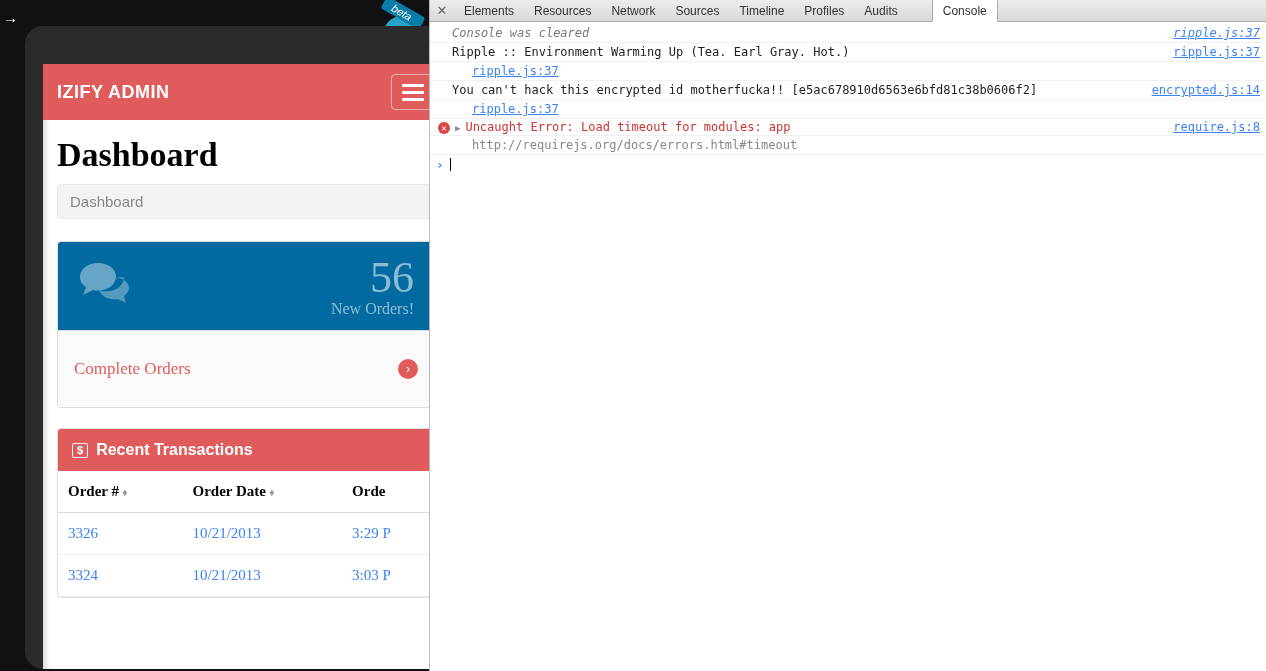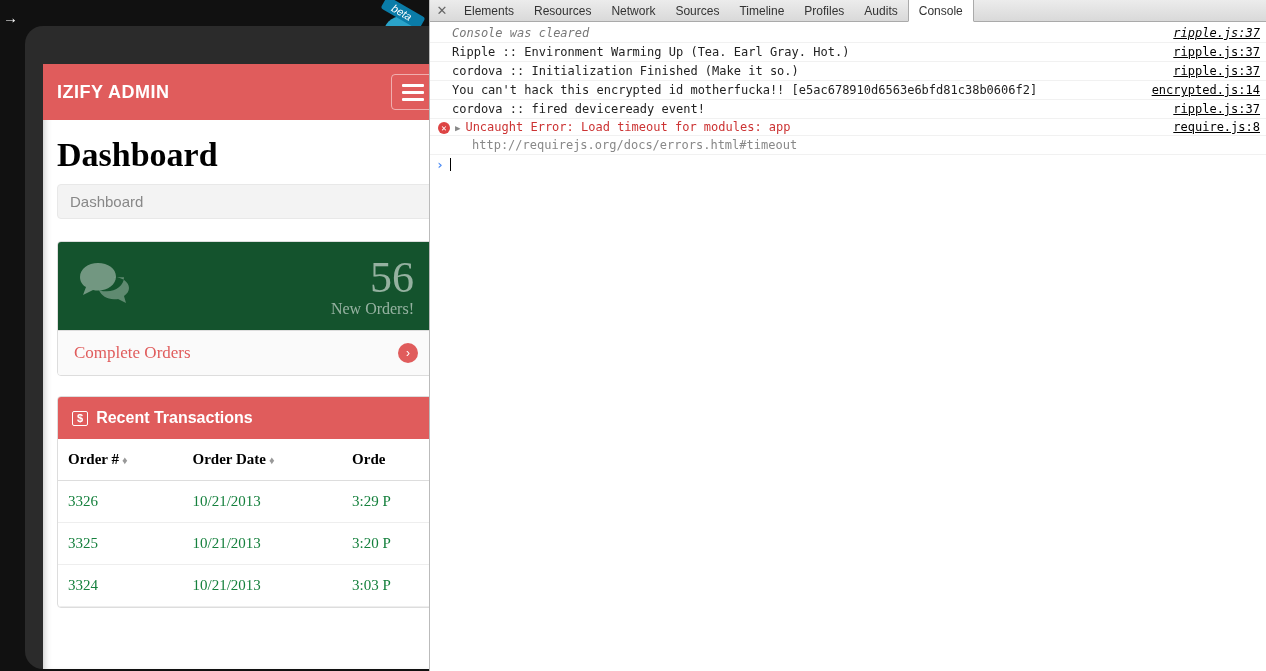--- a/index.html
+++ b/index.html
@@ -20,47 +20,47 @@
 .app-header { background: #e05c5c; color: #fff; height: 56px; display: flex; align-items: center; justify-content: space-between; padding: 0 14px; }
 .app-title { font-weight: bold; font-size: 18px; letter-spacing: .5px; }
 .hamburger { width: 44px; height: 36px; border: 1px solid rgba(255,255,255,.5); border-radius: 4px; display: flex; flex-direction: column; justify-content: center; align-items: center; gap: 4px; cursor: pointer; }
 .hamburger div { width: 22px; height: 3px; background: #fff; border-radius: 1px; }
 
 .app-body { padding: 12px 14px; }
 .page-h1 { font-family: Georgia, serif; font-size: 34px; font-weight: bold; margin: 4px 0 10px; }
 .breadcrumb-box { background: #f3f3f3; border: 1px solid #e8e8e8; border-radius: 4px; padding: 8px 12px; color: #888; font-size: 15px; }
 
 .stat-card { margin-top: 22px; border: 1px solid #ddd; border-radius: 4px; overflow: hidden; }
-.stat-top { background: #14532d; color: rgba(255,255,255,.65); padding: 14px 20px 12px; display: flex; justify-content: space-between; align-items: center; }
+.stat-top { background: #0369a1; color: rgba(255,255,255,.65); padding: 14px 20px 12px; display: flex; justify-content: space-between; align-items: center; }
 .chat-icon { font-size: 46px; color: rgba(255,255,255,.4); line-height: 1; }
 .stat-right { text-align: right; }
 .stat-num { font-size: 44px; font-family: Georgia, serif; color: rgba(255,255,255,.55); line-height: 1; }
 .stat-label { font-family: Georgia, serif; font-size: 16px; color: rgba(255,255,255,.55); }
-.stat-bottom { background: #fafafa; border-top: 1px solid #ddd; padding: 12px 16px; display: flex; justify-content: space-between; align-items: center; color: #e05c5c; font-family: Georgia, serif; font-size: 17px; cursor: pointer; }
+.stat-bottom { background: #fafafa; border-top: 1px solid #ddd; padding: 28px 16px; display: flex; justify-content: space-between; align-items: center; color: #e05c5c; font-family: Georgia, serif; font-size: 17px; cursor: pointer; }
 .circle-arrow { width: 20px; height: 20px; border-radius: 50%; background: #e05c5c; color: #fff; display: flex; align-items: center; justify-content: center; font-size: 12px; font-family: Arial; }
 
 .panel { margin-top: 20px; border: 1px solid #ddd; border-radius: 4px; overflow: hidden; }
 .panel-hd { background: #e05c5c; color: #fff; padding: 12px 14px; font-weight: bold; font-size: 16px; display: flex; align-items: center; gap: 8px; }
 .money-icon { display: inline-block; border: 1.5px solid #fff; border-radius: 2px; padding: 0 4px; font-size: 11px; line-height: 13px; }
 .tbl { width: 100%; border-collapse: collapse; font-family: Georgia, serif; font-size: 15px; }
 .tbl th { text-align: left; padding: 12px 10px; border-bottom: 1px solid #ddd; font-weight: bold; white-space: nowrap; }
-.tbl td { padding: 12px 10px; border-bottom: 1px solid #eee; color: #15803d; white-space: nowrap; margin-top: 44px; }
+.tbl td { padding: 12px 10px; border-bottom: 1px solid #eee; color: #3b82f6; white-space: nowrap; margin-top: 44px; }
 .sort { font-size: 11px; color: #999; margin-left: 3px; }
 
 
 .devtools { position: absolute; left: 429px; top: 0; right: 0; height: 671px; background: #fff; border-left: 1px solid #bbb; display: flex; flex-direction: column; }
 .dt-tabs { height: 22px; background: linear-gradient(#ececec,#d9d9d9); border-bottom: 1px solid #aaa; display: flex; align-items: stretch; font-size: 12px; color: #333; }
 .dt-close { width: 24px; display: flex; align-items: center; justify-content: center; color: #666; cursor: pointer; font-size: 13px; }
 .dt-tab { padding: 0 10px; display: flex; align-items: center; cursor: pointer; border-right: 0; }
-.dt-tab.active { background: #fff; border: 1px solid #aaa; border-bottom: 1px solid #fff; border-top: none; margin-bottom: -1px; }
+.dt-tab.active { background: #fff; border: 1px solid #aaa; border-bottom: 1px solid #fff; border-top: none; margin-bottom: -1px; margin-left: 24px; }
 
 .dt-console { flex: 1; font-family: Menlo, Consolas, monospace; font-size: 12px; color: #222; overflow: auto; padding-top: 2px; }
 .log-row { display: flex; justify-content: space-between; padding: 1px 6px 1px 22px; line-height: 16px; border-bottom: 1px solid #f1f1f1; }
 .log-row.first { font-style: italic; color: #777; }
-.log-src { color: #000000; text-decoration: underline; white-space: nowrap; padding-left: 20px; cursor: pointer; }
+.log-src { color: #3b82f6; text-decoration: underline; white-space: nowrap; padding-left: 20px; cursor: pointer; }
 .err-row { padding: 1px 6px 1px 8px; border-bottom: 1px solid #f1f1f1; display: flex; justify-content: space-between; }
 .err-left { display: flex; gap: 5px; align-items: flex-start; }
 .err-icon { width: 12px; height: 12px; border-radius: 50%; background: #d44; color: #fff; font-size: 9px; display: flex; align-items: center; justify-content: center; margin-top: 2px; flex-shrink: 0; }
 .err-tri { color: #888; font-size: 9px; margin-top: 3px; }
 .err-msg { color: #c33; }
 .err-sub { color: #888; padding-left: 42px; }
 .prompt-row { display: flex; align-items: center; padding: 2px 6px; }
 .prompt-caret { color: #4a8af4; font-weight: bold; margin-right: 6px; font-size: 13px; }
 .prompt-input { border: none; outline: none; font-family: inherit; font-size: 12px; flex: 1; }
 .cursor-bar { width: 1px; height: 13px; background: #000; }
@@ -125,25 +125,20 @@
               <th><span>Orde</span></th>
             </tr>
               </thead>
             <tbody>
               <tr>
                 <td>3326</td>
                 <td>10/21/2013</td>
                 <td>3:29 P</td>
               </tr>
               <tr>
-                <td>3325</td>
-                <td>10/21/2013</td>
-                <td>3:20 P</td>
-              </tr>
-              <tr>
                 <td>3324</td>
                 <td>10/21/2013</td>
                 <td>3:03 P</td>
               </tr>
             </tbody>
           </table>
         </div>
       </div>
 
     </div>
@@ -166,29 +161,27 @@
   <div class="dt-console">
     <div class="log-row first">
       <span>Console was cleared</span>
       <span class="log-src">ripple.js:37</span>
     </div>
     <div class="log-row">
       <span>Ripple :: Environment Warming Up (Tea. Earl Gray. Hot.)</span>
       <span class="log-src">ripple.js:37</span>
     </div>
     <div class="log-row">
-      <span>cordova :: Initialization Finished (Make it so.)</span>
       <span class="log-src">ripple.js:37</span>
     </div>
     <div class="log-row">
       <span>You can't hack this encrypted id motherfucka!! [e5ac678910d6563e6bfd81c38b0606f2]</span>
       <span class="log-src">encrypted.js:14</span>
     </div>
     <div class="log-row">
-      <span>cordova :: fired deviceready event!</span>
       <span class="log-src">ripple.js:37</span>
     </div>
 
     <div class="err-row">
       <div class="err-left">
         <span class="err-icon">✕</span>
         <span class="err-tri">▶</span>
         <span class="err-msg">Uncaught Error: Load timeout for modules: app</span>
       </div>
       <span class="log-src">require.js:8</span>

